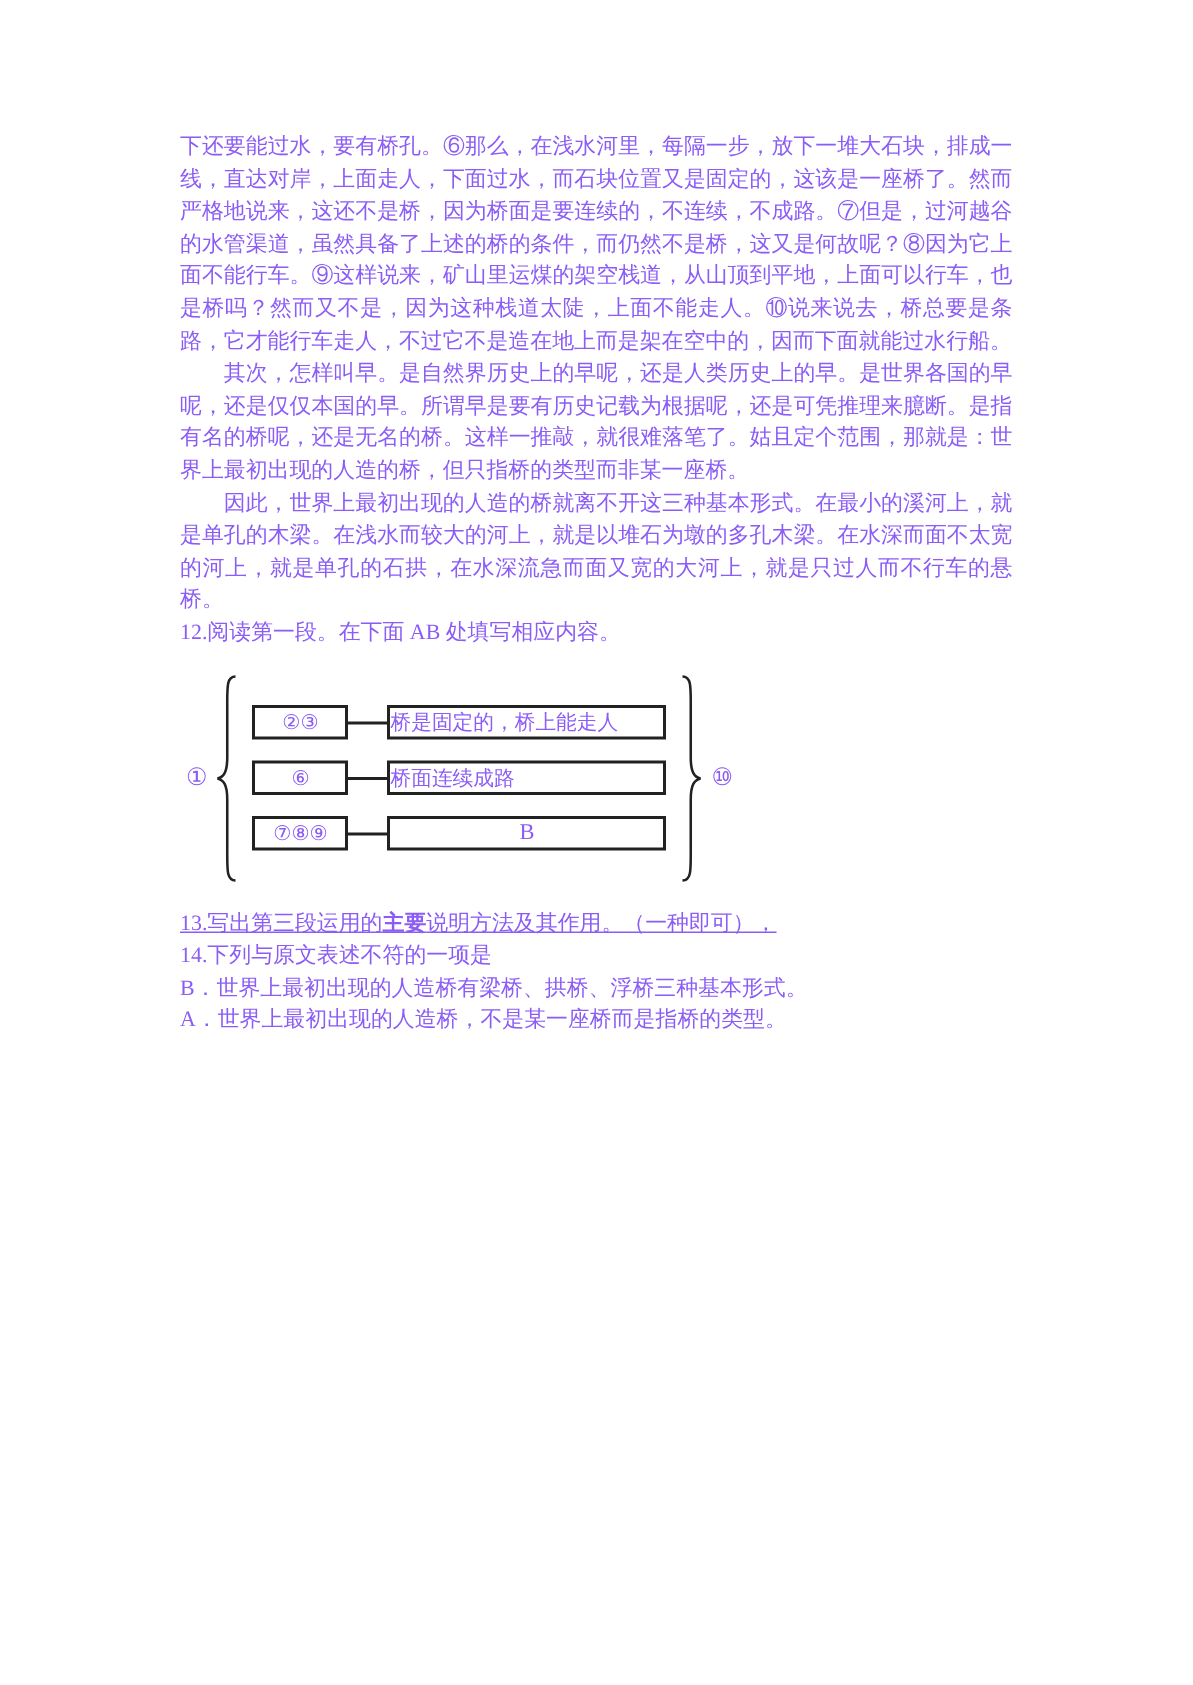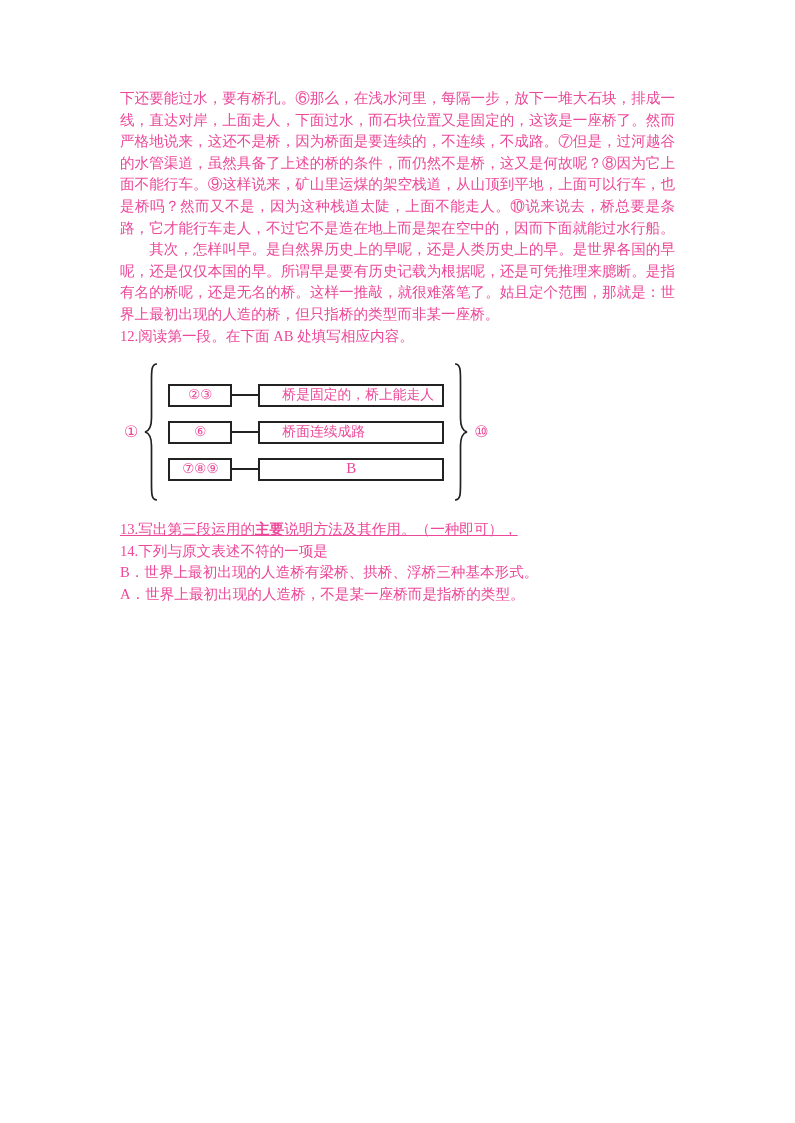--- a/index.html
+++ b/index.html
@@ -4,21 +4,21 @@
 <style>
   html, body { margin: 0; padding: 0; background: #ffffff; }
   .page {
     position: relative;
     width: 795px;
     height: 1123px;
     margin: 0 auto;
     background: #ffffff;
     box-sizing: border-box;
     padding: 88px 120px 0 120px;
-    color: #ec4899;
+    color: #8b5cf6;
     font-family: "Liberation Serif", "DejaVu Serif", serif;
     font-size: 14.6px;
     line-height: 21.6px;
     overflow: hidden;
   }
   p.para { margin: 0; text-align: justify; }
   p.para.indent { text-indent: 2em; }
 
   .q-label { margin-top: 1px; }
 
@@ -53,21 +53,21 @@
     flex-shrink: 0;
     box-sizing: border-box;
   }
   .connector { width: 26px; height: 2px; background: #222; flex-shrink: 0; }
   .value-box {
     width: 186px;
     height: 23px;
     border: 2px solid #222;
     display: flex;
     align-items: center;
-    padding: 0 22px;
+    padding: 0 0;
     font-size: 13.8px;
     box-sizing: border-box;
     flex-shrink: 0;
     white-space: nowrap;
   }
   .value-box.center { justify-content: center; font-size: 15px; padding: 0; }
 
   
   .q13 { margin-top: 26px; text-decoration: underline; }
   .q13 .bold { font-weight: bold; }
@@ -75,20 +75,21 @@
   .option-a { margin-top: 27px; }
   .option-b { margin-top: 9px; }
 </style>
 </head>
 <body>
 
 <div class="page">
 
   <p class="para">下还要能过水，要有桥孔。⑥那么，在浅水河里，每隔一步，放下一堆大石块，排成一线，直达对岸，上面走人，下面过水，而石块位置又是固定的，这该是一座桥了。然而严格地说来，这还不是桥，因为桥面是要连续的，不连续，不成路。⑦但是，过河越谷的水管渠道，虽然具备了上述的桥的条件，而仍然不是桥，这又是何故呢？⑧因为它上面不能行车。⑨这样说来，矿山里运煤的架空栈道，从山顶到平地，上面可以行车，也是桥吗？然而又不是，因为这种栈道太陡，上面不能走人。⑩说来说去，桥总要是条路，它才能行车走人，不过它不是造在地上而是架在空中的，因而下面就能过水行船。</p>
   <p class="para indent">其次，怎样叫早。是自然界历史上的早呢，还是人类历史上的早。是世界各国的早呢，还是仅仅本国的早。所谓早是要有历史记载为根据呢，还是可凭推理来臆断。是指有名的桥呢，还是无名的桥。这样一推敲，就很难落笔了。姑且定个范围，那就是：世界上最初出现的人造的桥，但只指桥的类型而非某一座桥。</p>
+  <p class="para indent">因此，世界上最初出现的人造的桥就离不开这三种基本形式。在最小的溪河上，就是单孔的木梁。在浅水而较大的河上，就是以堆石为墩的多孔木梁。在水深而面不太宽的河上，就是单孔的石拱，在水深流急而面又宽的大河上，就是只过人而不行车的悬桥。</p>
 
   <p class="para q-label">12.阅读第一段。在下面 AB 处填写相应内容。</p>
 
   <div class="diagram">
     <span class="circle-label">①</span>
 
     <svg class="brace brace-left" width="22" height="142" viewBox="0 0 22 142" aria-hidden="true">
       <path d="M17 3 C11 3 11.5 10 11.5 24 L11.5 57 C11.5 67 9 70 5 71 C9 72 11.5 75 11.5 85 L11.5 118 C11.5 132 11 139 17 139" fill="none" stroke="#222" stroke-width="1.7"></path>
     </svg>
 

